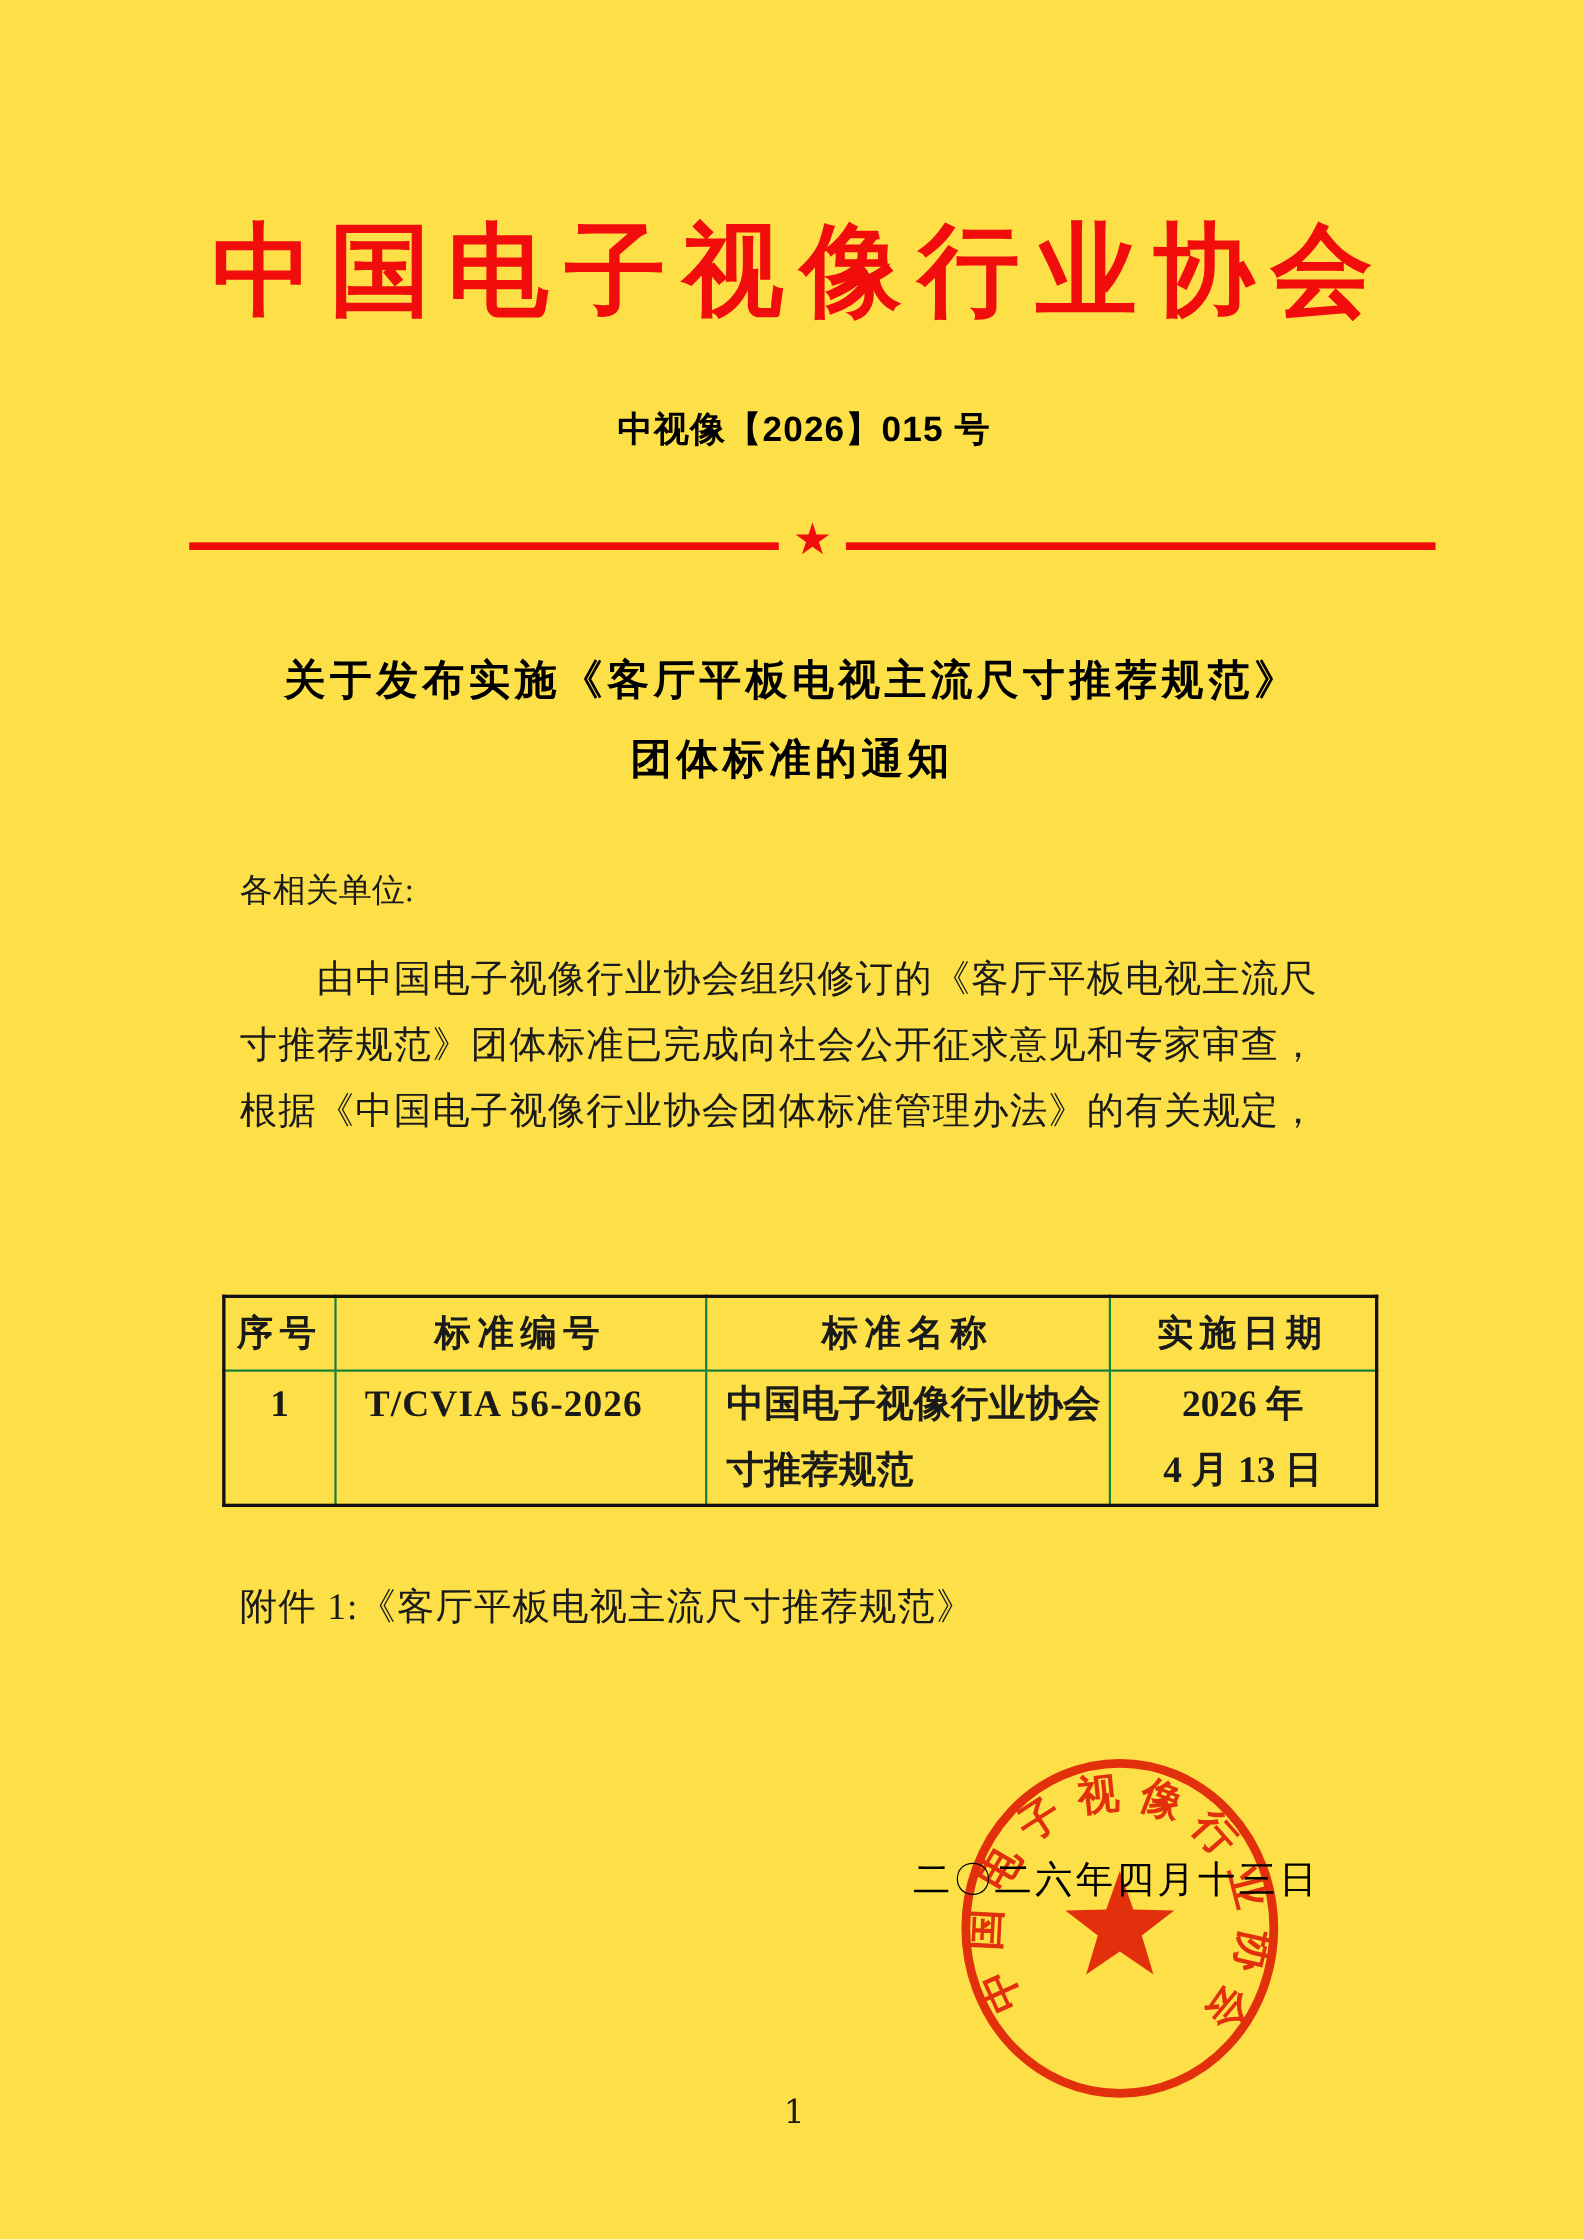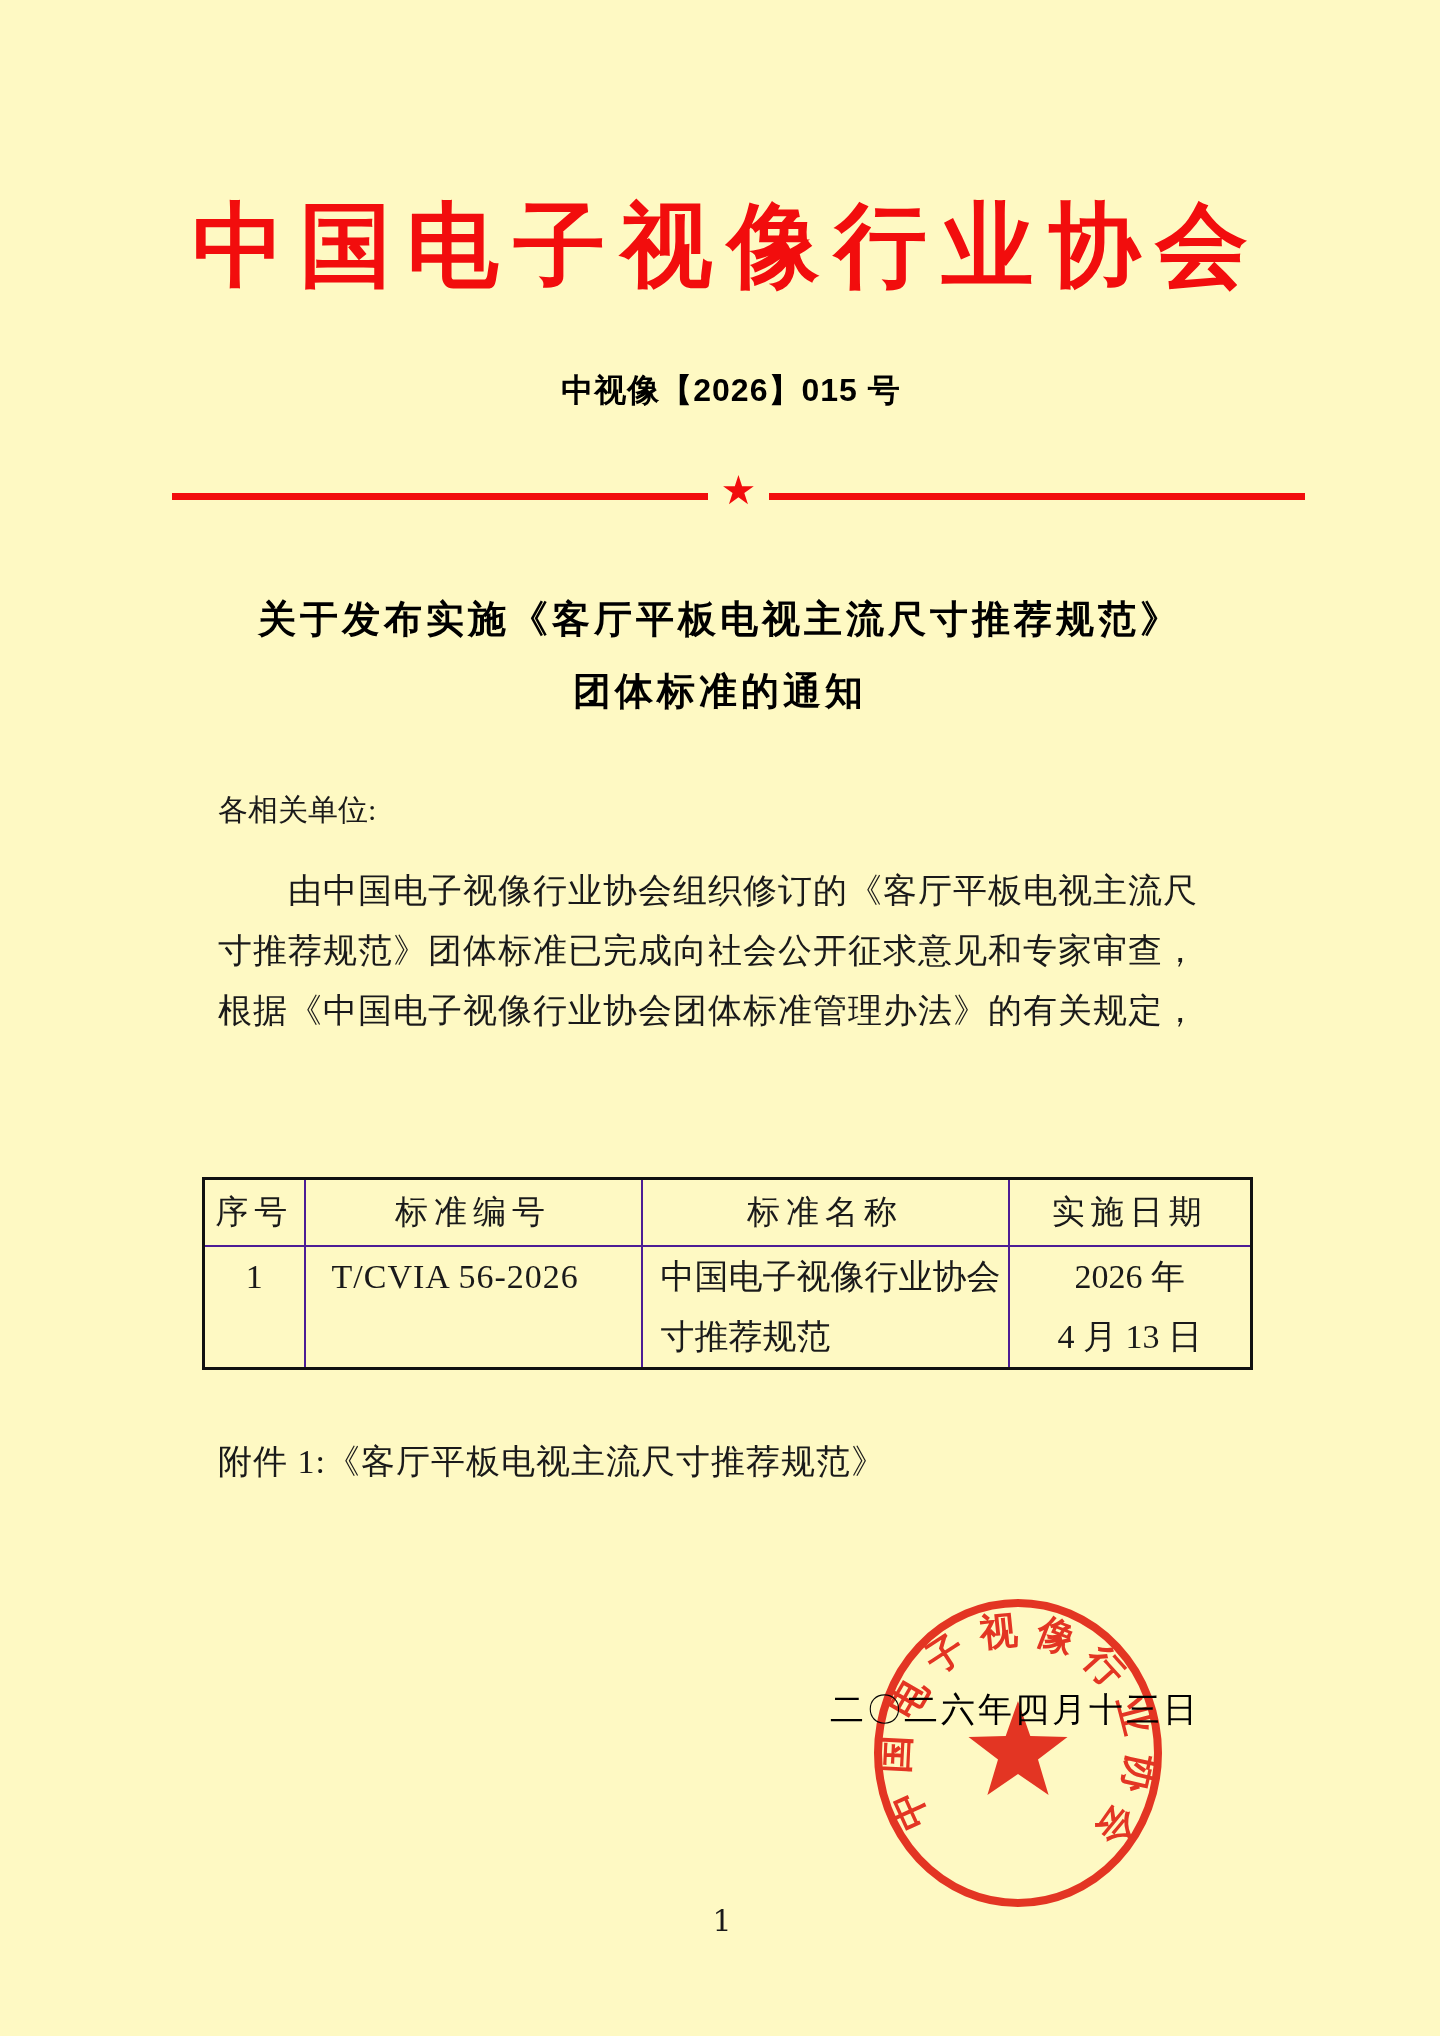--- a/index.html
+++ b/index.html
@@ -1,20 +1,20 @@
 <!DOCTYPE html>
 <html><head>
 <meta charset="utf-8">
 <style>
   html,body{margin:0;padding:0;background:#ffffff;}
   .page{
     position:relative;
     width:1440px;height:2036px;
     margin:0 auto;
-    background:#fef9c3;
+    background:#fde047;
     overflow:hidden;
     font-family:"Liberation Serif","DejaVu Serif",serif;
     color:#1a1a1a;
   }
   
   .org-title{
     position:absolute;left:0;top:196px;width:1440px;
     text-align:center;
     font-size:92px;line-height:100px;font-weight:bold;
     letter-spacing:15px;text-indent:15px;
@@ -64,23 +64,23 @@
   .paragraph .line{white-space:nowrap;letter-spacing:1px;}
   .paragraph .line.indent{text-indent:70px;}
   
   .std-table{
     position:absolute;left:202px;top:1177px;
     width:1048px;
     border-collapse:collapse;table-layout:fixed;
     font-size:34px;
   }
   .std-table th,.std-table td{
-    border:2px solid #4c1d95;
+    border:2px solid #15803d;
     padding:0;
-    font-weight:normal;
+    font-weight:bold;
     margin-top:28px;
   }
   .std-table{border:3px solid #111111;}
   .std-table thead th{
     height:65px;
     text-align:center;vertical-align:middle;
     font-size:33px;letter-spacing:6px;
   }
   .std-table tbody td{
     height:118px;

